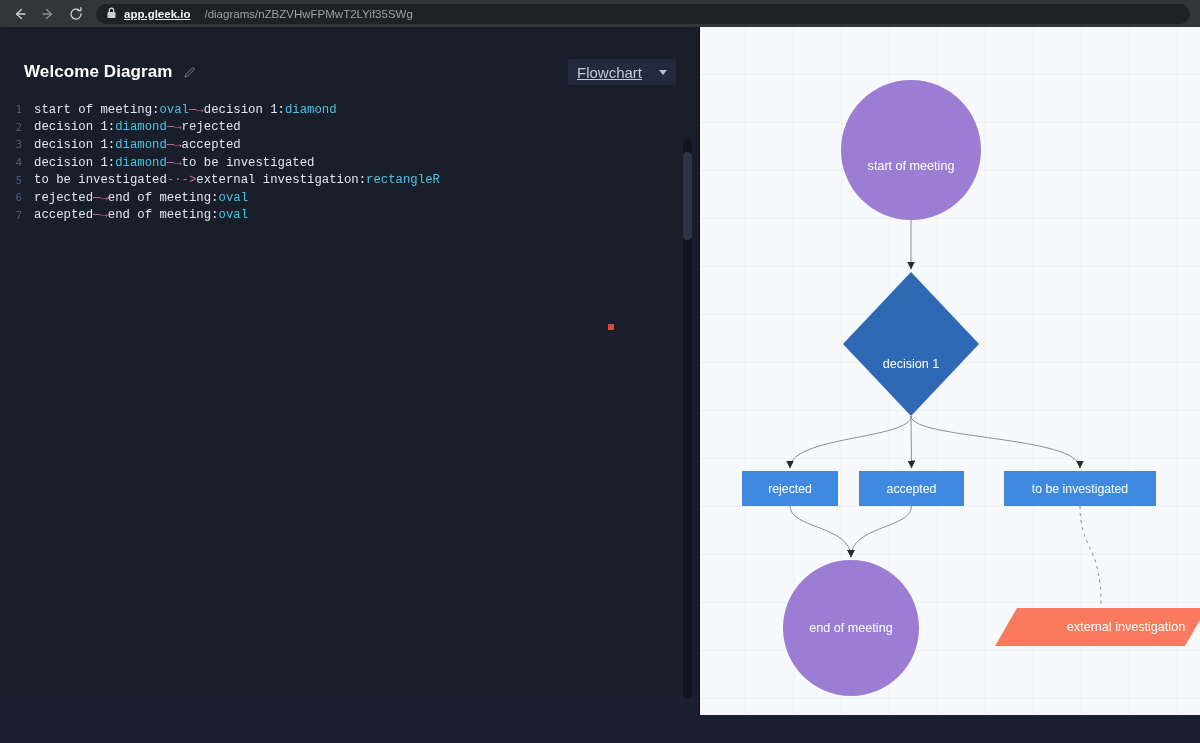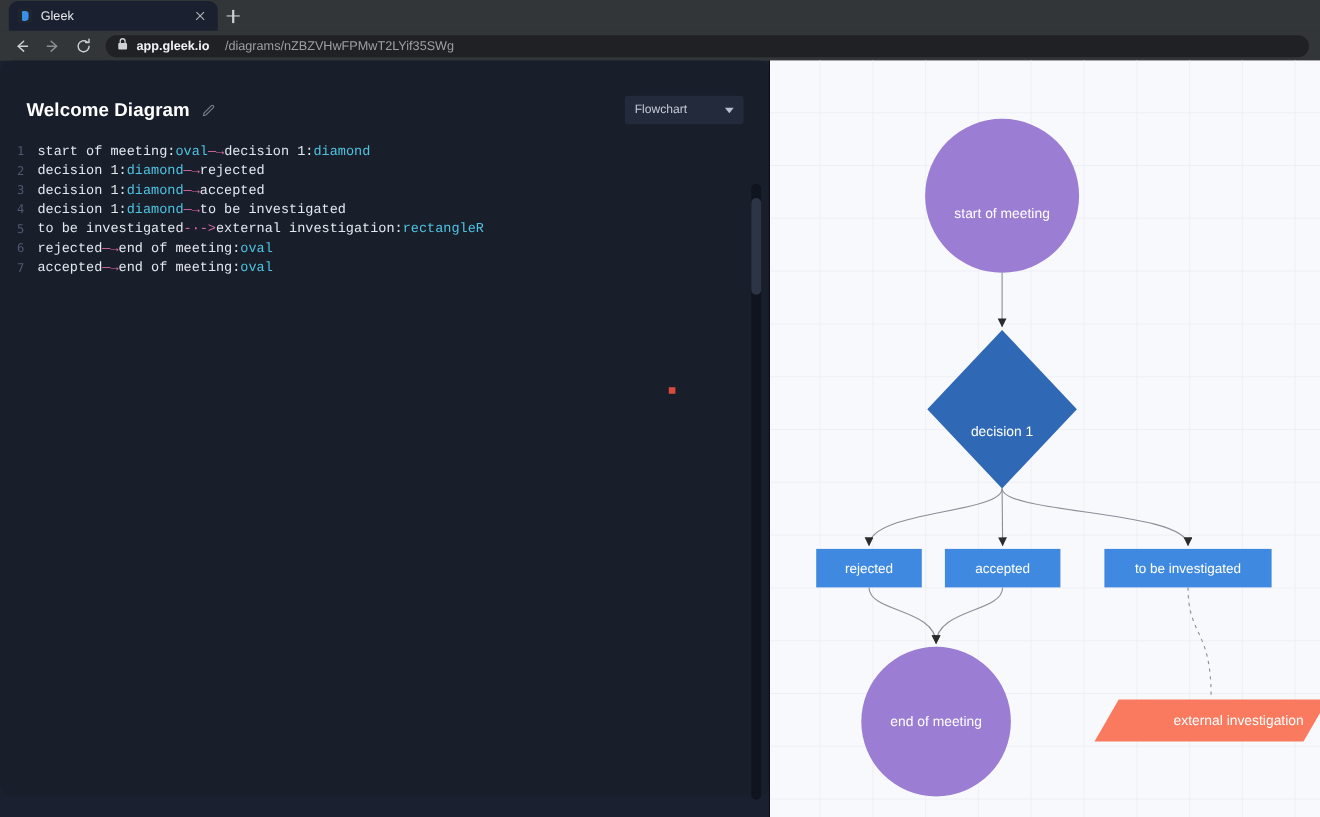--- a/index.html
+++ b/index.html
@@ -38,40 +38,40 @@
   #nav-bar { height:27px; display:flex; align-items:center; gap:0; padding:0 6px; background:#323639; }
   .nav-btn { width:28px; height:24px; display:flex; align-items:center; justify-content:center; color:#cdd0d4; }
   .nav-btn svg { display:block; }
   #omnibox {
     flex:1; height:20px; margin-left:6px; margin-right:4px;
     background:#202124; border-radius:10px; display:flex; align-items:center;
     padding:0 10px; gap:7px; overflow:hidden;
   }
   .lock { flex:0 0 auto; }
   .url { font-size:11.5px; white-space:nowrap; overflow:hidden; }
-  .url .host { color:#f1f3f4; font-weight:bold; }
+  .url .host { color:#f1f3f4; font-weight:bold;text-decoration:underline; }
   .url .path { color:#9aa0a6;padding-left:14px; }
 
   
   #app { display:flex; width:1200px; height:688px; }
 
   
   #editor-pane {
     width:700px; height:668px; background:#191e2b; position:relative;border-radius:12px;
   }
   #doc-header { display:flex; align-items:center; padding:22px 24px 0 24px; height:68px; }
   #doc-title {
     font-size:17px; font-weight:bold; color:#ffffff; letter-spacing:.1px;
   }
   #edit-icon { margin-left:10px; opacity:.55; display:flex; align-items:center; }
   #type-select {
     margin-left:auto; width:108px; height:26px; background:#232a3b; border-radius:3px;
     display:flex; align-items:center; padding:0 9px; position:relative;
   }
-  #type-select .label { font-size:11px; color:#c3c9d6; }
+  #type-select .label { font-size:15px; color:#c3c9d6;text-decoration:underline; }
   .chevron {
     position:absolute; right:9px; top:11px;
     width:0; height:0; border-left:4.5px solid transparent; border-right:4.5px solid transparent;
     border-top:5px solid #b9c0cf;
   }
 
   #code-area { padding:6px 0 0 0; position:relative; }
   .code-line {
     display:flex; align-items:center; height:17.6px;
     font-family:"DejaVu Sans Mono", monospace; font-size:12.3px;
@@ -111,30 +111,20 @@
     position:absolute; color:#ffffff; font-size:12.6px;
     white-space:nowrap; pointer-events:none;
   }
   .node-label.rect-lbl { font-size:12.3px; }
 </style>
 </head>
 <body>
 
 <div id="browser-chrome">
 
-  <div id="tab-strip">
-    <div class="tab">
-      <span class="favicon">
-          <i></i>
-        </span>
-      <span class="tab-title">Gleek</span>
-      <span class="tab-close"></span>
-    </div>
-    <div class="new-tab"></div>
-  </div>
 
   <div id="nav-bar">
     <div class="nav-btn">
       <svg width="16" height="16" viewBox="0 0 16 16">
           <path d="M9.5 3.5 L4.5 8 L9.5 12.5" fill="none" stroke="#cdd0d4" stroke-width="1.3" stroke-linecap="round" stroke-linejoin="round"></path>
           <path d="M4.6 8 H13" stroke="#cdd0d4" stroke-width="1.3" stroke-linecap="round"></path>
         </svg>
     </div>
     <div class="nav-btn">
       <svg width="16" height="16" viewBox="0 0 16 16">

